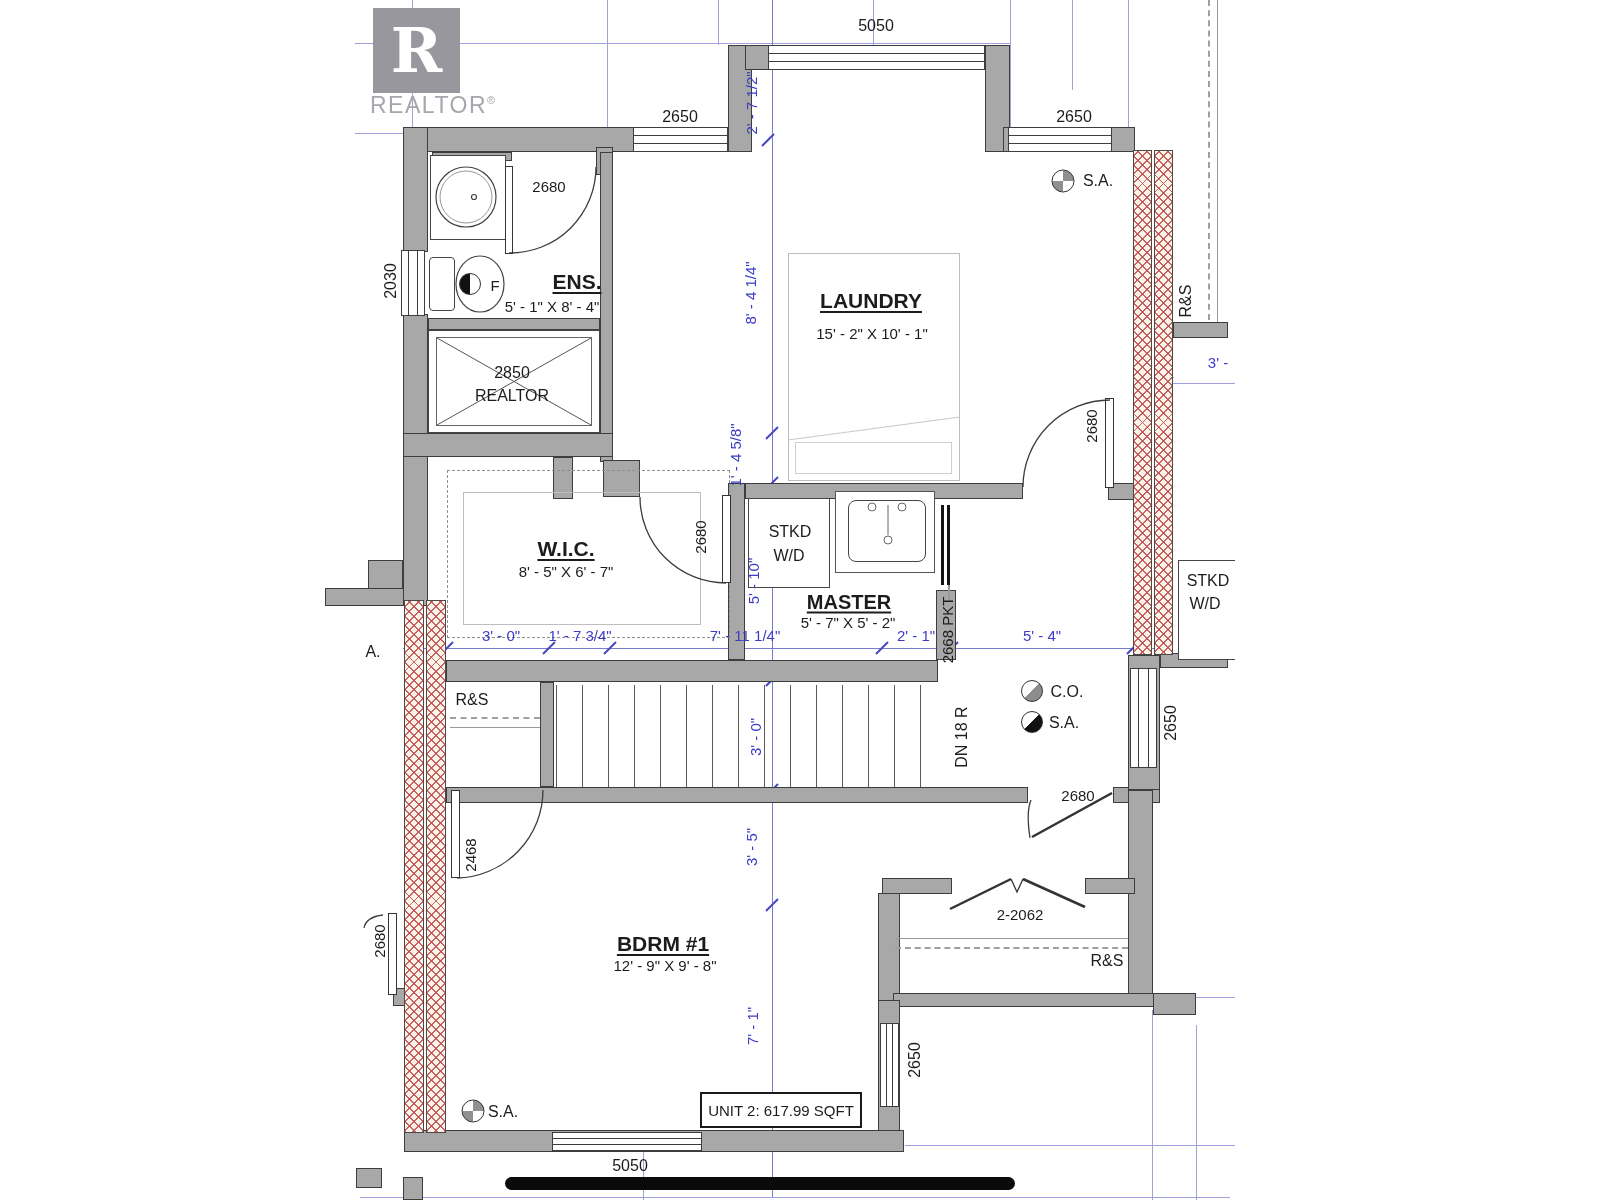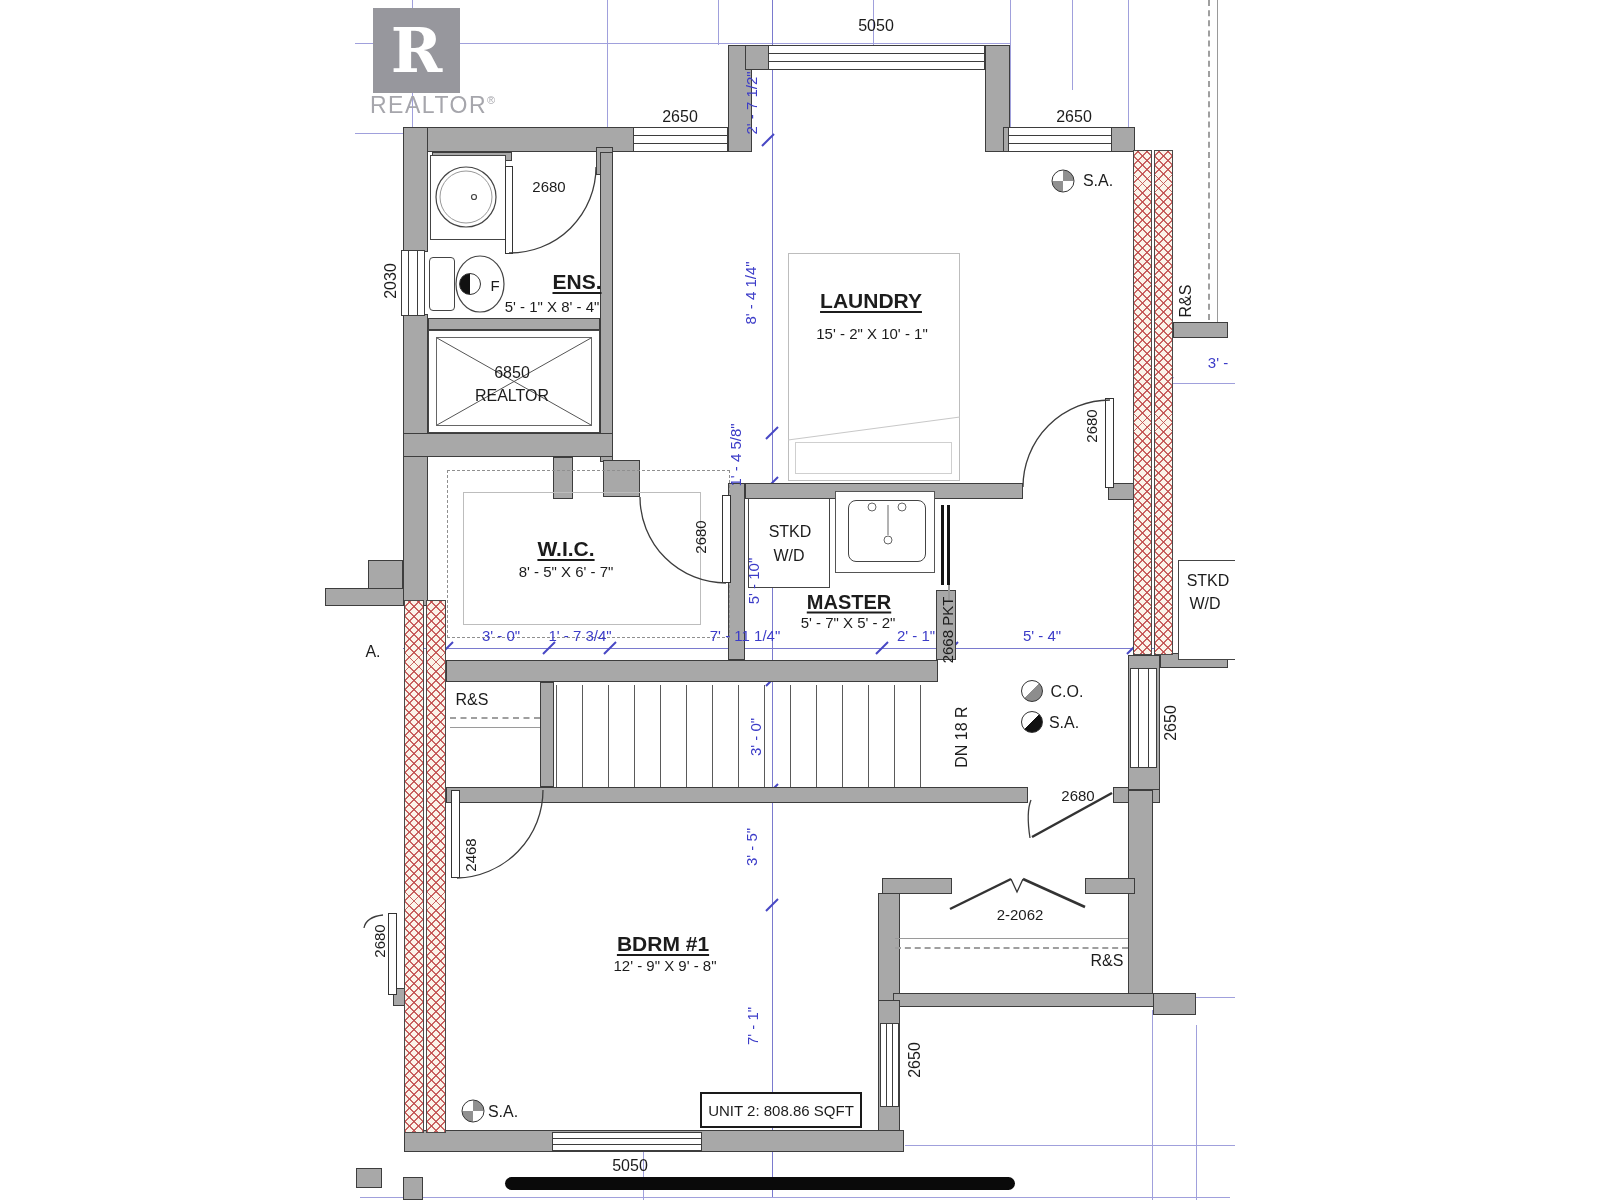--- a/index.html
+++ b/index.html
@@ -226,21 +226,21 @@
   <div class="t" style="left:552px;top:306px">5' - 1" X 8' - 4"</div>
   <div class="t rm" style="left:871px;top:301px">LAUNDRY</div>
   <div class="t" style="left:872px;top:333px">15' - 2" X 10' - 1"</div>
   <div class="t rm" style="left:566px;top:549px">W.I.C.</div>
   <div class="t" style="left:566px;top:571px">8' - 5" X 6' - 7"</div>
   <div class="t rm" style="left:849px;top:602px;font-size:20px">MASTER</div>
   <div class="t" style="left:848px;top:622px">5' - 7" X 5' - 2"</div>
   <div class="t rm" style="left:663px;top:944px">BDRM #1</div>
   <div class="t" style="left:665px;top:965px">12' - 9" X 9' - 8"</div>
 
-  <div class="t lbl" style="left:512px;top:373px">6850</div>
+  <div class="t lbl" style="left:512px;top:373px">2850</div>
   <div class="t lbl" style="left:512px;top:396px">REALTOR</div>
   <div class="t lbl" style="left:790px;top:532px">STKD</div>
   <div class="t lbl" style="left:789px;top:556px">W/D</div>
   <div class="t" style="left:495px;top:285px">F</div>
   <div class="t lbl" style="left:1208px;top:581px">STKD</div>
   <div class="t lbl" style="left:1205px;top:604px">W/D</div>
 
   <div class="t lbl" style="left:472px;top:700px">R&amp;S</div>
   <div class="t lbl" style="left:1107px;top:961px">R&amp;S</div>
   <div class="tv lbl" style="left:1186px;top:301px">R&amp;S</div>
@@ -277,17 +277,17 @@
   <div class="tv blue" style="left:751px;top:847px">3' - 5"</div>
   <div class="tv blue" style="left:752px;top:1026px">7' - 1"</div>
   <div class="t blue" style="left:501px;top:635px">3' - 0"</div>
   <div class="t blue" style="left:580px;top:635px">1' - 7 3/4"</div>
   <div class="t blue" style="left:745px;top:635px">7' - 11 1/4"</div>
   <div class="t blue" style="left:916px;top:635px">2' - 1"</div>
   <div class="t blue" style="left:1042px;top:635px">5' - 4"</div>
   <div class="t blue" style="left:1218px;top:362px">3' -</div>
 
   <div class="unitbox">
-    <span>UNIT 2: 808.86 SQFT</span>
+    <span>UNIT 2: 617.99 SQFT</span>
   </div>
   <div class="scalebar"></div>
 
 </div>
 
 </body></html>

